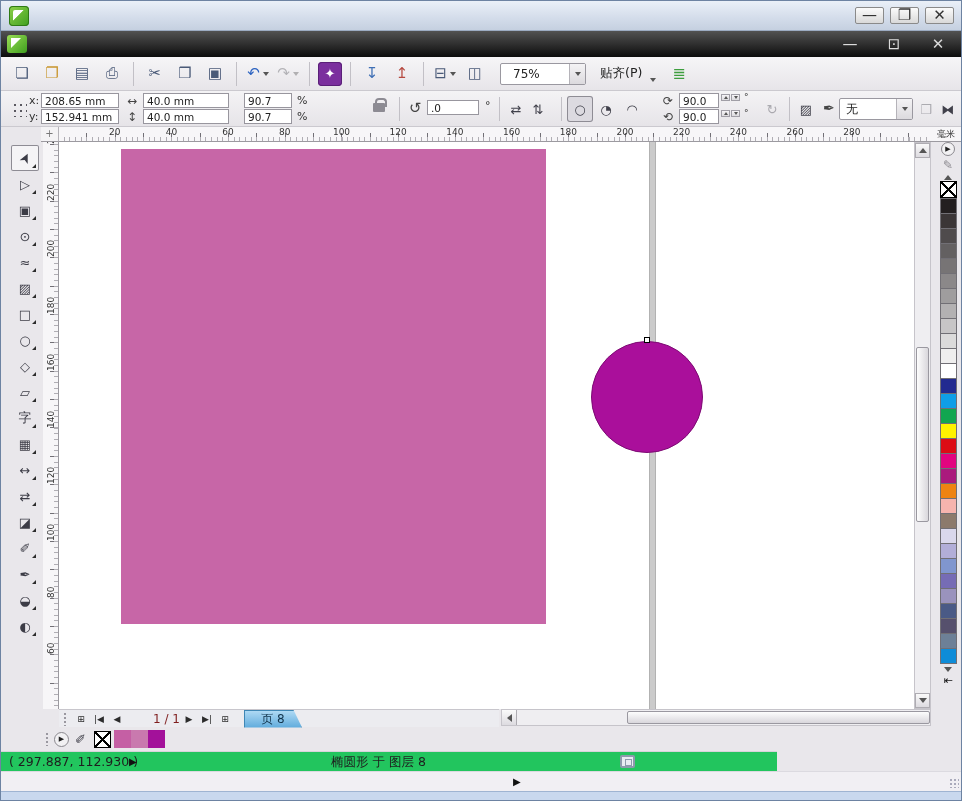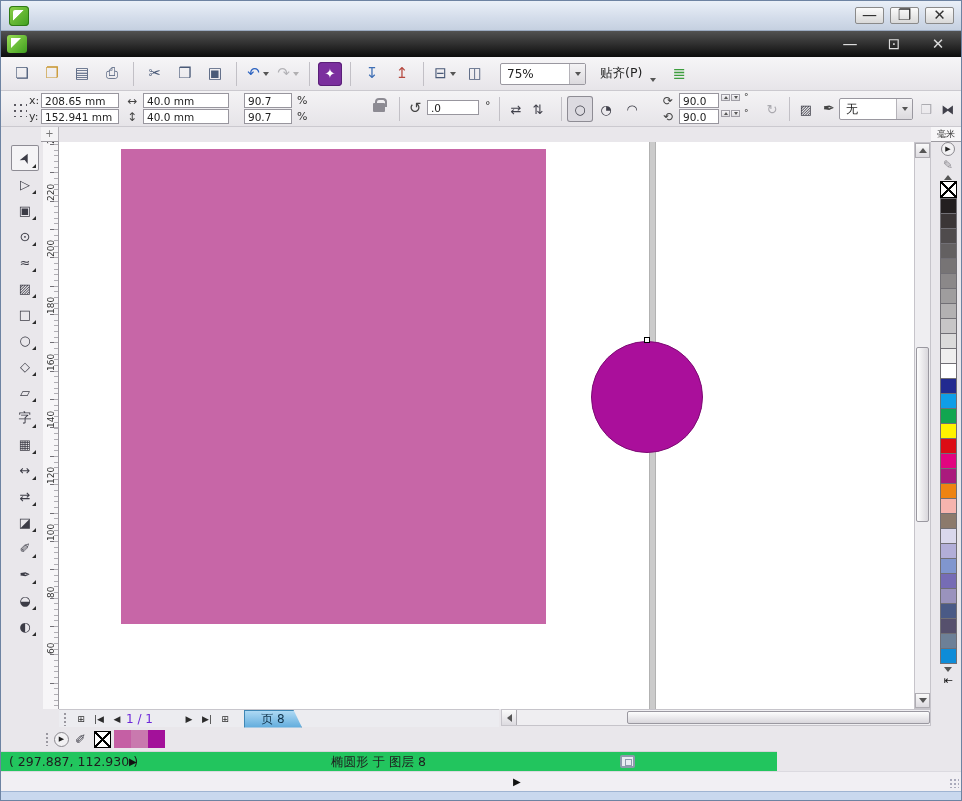--- a/index.html
+++ b/index.html
@@ -145,21 +145,21 @@
   .pal-swatches { display:flex; flex-direction:column; margin-top:1px; }
   .pal-swatches .swatch { width:17px; height:16px; border:1px solid #716f75; margin-top:-1px; }
   .pal-down { margin:3px 0 2px; }
   .pal-expand { font-size:11px; color:#111; }
 
   
   .pagebar { position:absolute; left:58px; top:708px; width:440px; height:18px; background:#ececf0;
     border-top:1px solid #c8c6cc; display:flex; align-items:center; }
   .pg-btn { height:16px; min-width:18px; display:flex; align-items:center; justify-content:center;
     font-size:9px; color:#2c2c2c; padding:0 2px; }
-  .pg-indicator { width:54px; text-align:left; font-size:12px; color:#6d28d9; }
+  .pg-indicator { width:54px; text-align:right; font-size:12px; color:#7f1d1d; }
   .page-tab { margin-left:10px; height:18px; width:58px; background:linear-gradient(#aed9f4,#5fabdc);
     border:1px solid #3f87b5; border-bottom:none; clip-path:polygon(0 0, 85% 0, 100% 100%, 0 100%);
     display:flex; align-items:center; justify-content:center; font-size:12px; color:#10324a; }
   .splitter { width:5px; height:14px; margin:0 4px;
     background-image:radial-gradient(#9a98a0 1px, transparent 1.2px); background-size:4px 4px; }
 
   
   .docpal { position:absolute; left:40px; top:727px; width:400px; height:22px; display:flex; align-items:center; }
   .dp-play { width:15px; height:15px; border-radius:50%; border:1px solid #8a888e; background:#f2f1f3;
     display:flex; align-items:center; justify-content:center; font-size:7px; color:#222; margin-right:6px; }
@@ -264,21 +264,21 @@
         </div>
         <div class="tb-sep" data-name="toolbar-separator"></div>
         <div class="tb-btn" data-name="application-launcher-button">
           <span class="glyph" data-name="application-launcher-icon" style="color: rgb(74, 90, 120);">⊟</span>
           <span class="caret" data-name="dropdown-caret-icon"></span>
         </div>
         <div class="tb-btn" data-name="welcome-screen-button">
           <span class="glyph" data-name="welcome-screen-icon" style="color: rgb(74, 90, 120);">◫</span>
         </div>
       </div>
-    <div class="combo" style="width:86px; margin-left:10px;" data-name="zoom-level-combo">
+    <div class="combo" style="width:86px; margin-left:10px;padding-left:6px;" data-name="zoom-level-combo">
       <span class="val" data-name="zoom-level-value">75%</span>
       <span class="drop" data-name="zoom-dropdown-icon">
           <span class="caret" style="margin:0;"></span>
         </span>
     </div>
     <div class="snap" data-name="snap-to-control">
       <span class="lbl" data-name="snap-to-label">贴齐(P)</span>
       <span class="caret" data-name="snap-dropdown-icon"></span>
     </div>
     <span class="options-glyph" data-name="options-icon">≣</span>
@@ -354,20 +354,36 @@
         <div class="pbtn disabled" data-name="convert-to-curves-button" style="position: relative;">
           <span class="glyph" data-name="convert-to-curves-icon">❒</span>
         </div>
         <div class="pbtn" data-name="quick-customize-button" style="position: relative;">
           <span class="glyph" data-name="quick-customize-icon">⧓</span>
         </div>
       </div>
   </div>
 
   <div class="ruler-corner" data-name="ruler-origin-corner">+</div>
+  <div class="h-ruler" data-name="horizontal-ruler">
+      <div class="ruler-label" data-name="ruler-tick-label" style="left: 55.7px;">20</div>
+      <div class="ruler-label" data-name="ruler-tick-label" style="left: 112.4px;">40</div>
+      <div class="ruler-label" data-name="ruler-tick-label" style="left: 169.1px;">60</div>
+      <div class="ruler-label" data-name="ruler-tick-label" style="left: 225.8px;">80</div>
+      <div class="ruler-label" data-name="ruler-tick-label" style="left: 282.5px;">100</div>
+      <div class="ruler-label" data-name="ruler-tick-label" style="left: 339.2px;">120</div>
+      <div class="ruler-label" data-name="ruler-tick-label" style="left: 395.9px;">140</div>
+      <div class="ruler-label" data-name="ruler-tick-label" style="left: 452.6px;">160</div>
+      <div class="ruler-label" data-name="ruler-tick-label" style="left: 509.3px;">180</div>
+      <div class="ruler-label" data-name="ruler-tick-label" style="left: 566px;">200</div>
+      <div class="ruler-label" data-name="ruler-tick-label" style="left: 622.7px;">220</div>
+      <div class="ruler-label" data-name="ruler-tick-label" style="left: 679.4px;">240</div>
+      <div class="ruler-label" data-name="ruler-tick-label" style="left: 736.1px;">260</div>
+      <div class="ruler-label" data-name="ruler-tick-label" style="left: 792.8px;">280</div>
+    </div>
   <div class="units-label" data-name="ruler-units-label">毫米</div>
   <div class="v-ruler" data-name="vertical-ruler">
       <div class="ruler-label" data-name="ruler-tick-label" style="top: 2px;">240</div>
       <div class="ruler-label" data-name="ruler-tick-label" style="top: 58.7px;">220</div>
       <div class="ruler-label" data-name="ruler-tick-label" style="top: 115.4px;">200</div>
       <div class="ruler-label" data-name="ruler-tick-label" style="top: 172.1px;">180</div>
       <div class="ruler-label" data-name="ruler-tick-label" style="top: 228.8px;">160</div>
       <div class="ruler-label" data-name="ruler-tick-label" style="top: 285.5px;">140</div>
       <div class="ruler-label" data-name="ruler-tick-label" style="top: 342.2px;">120</div>
       <div class="ruler-label" data-name="ruler-tick-label" style="top: 398.9px;">100</div>

